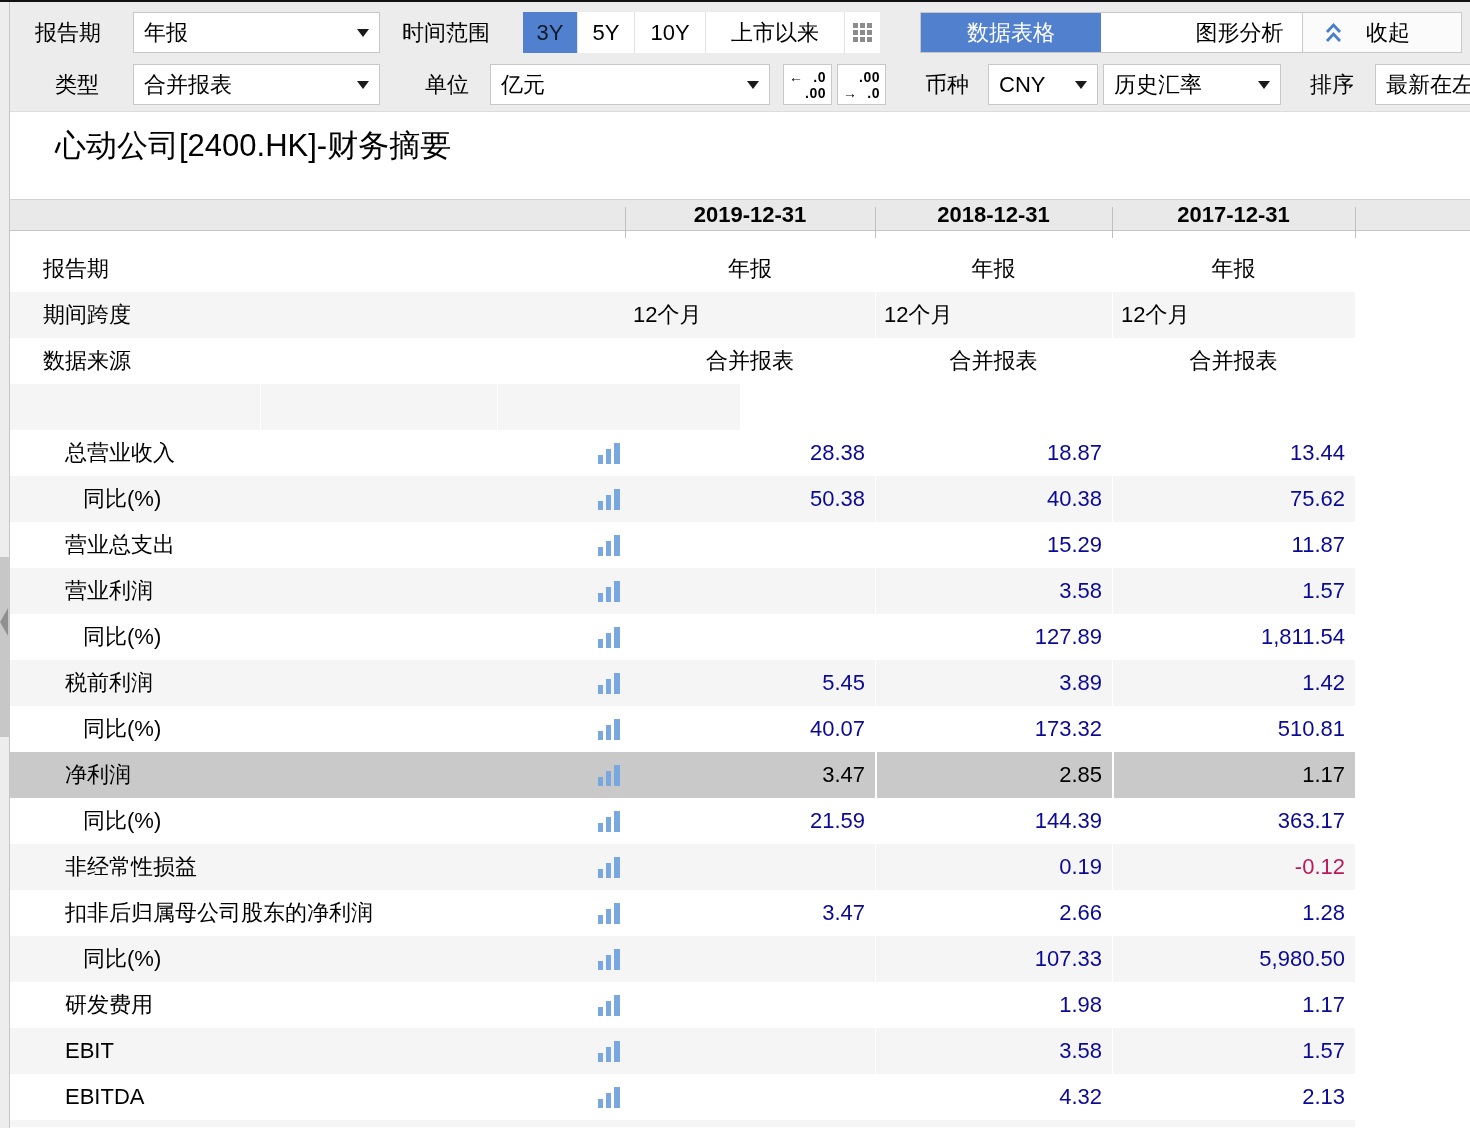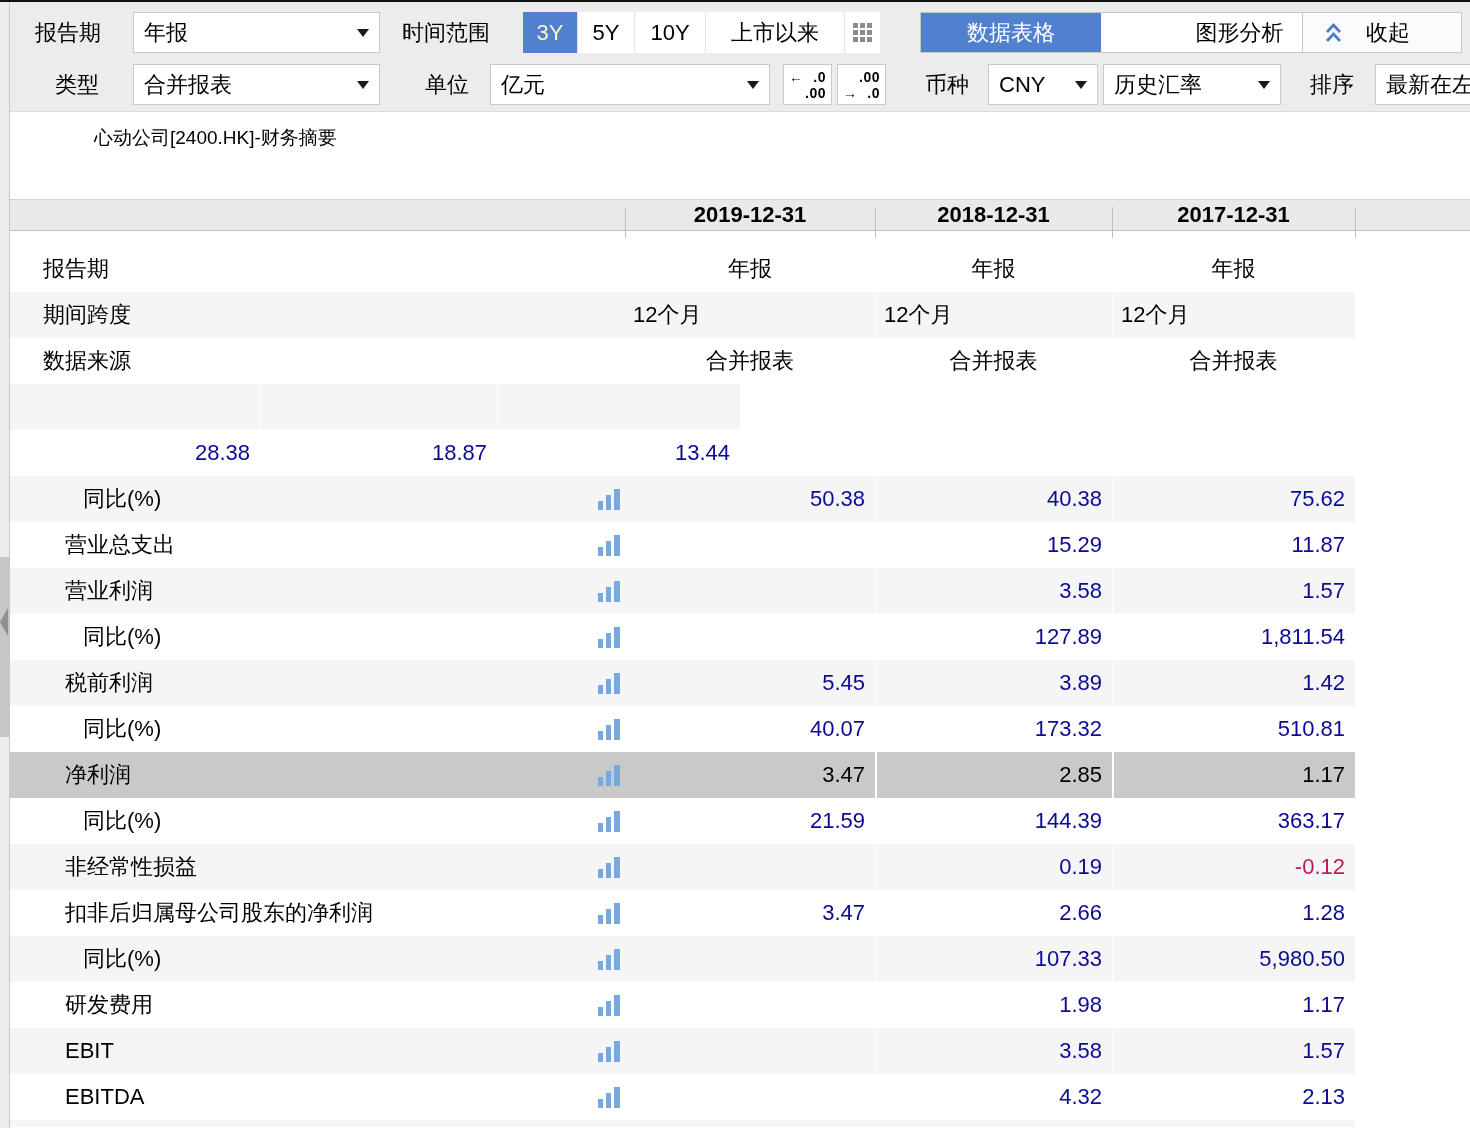--- a/index.html
+++ b/index.html
@@ -12,30 +12,30 @@
 
   
   .toolbar{position:absolute;top:2px;left:0;width:1460px;height:110px;background:#ececec;border-bottom:1px solid #dcdcdc;box-sizing:border-box;}
   .tb{position:absolute;font-size:22px;color:#000;}
   .lbl{height:41px;line-height:41px;}
   .dd{background:#fff;border:1px solid #c8c8c8;box-sizing:border-box;height:41px;display:flex;align-items:center;padding:0 10px;font-size:22px;}
   .dd .caret{margin-left:auto;width:0;height:0;border-left:6px solid transparent;border-right:6px solid transparent;border-top:8px solid #1a1a1a;}
   .seg{display:flex;height:41px;background:#fff;}
   .seg .s{display:flex;align-items:center;justify-content:center;font-size:22px;color:#000;border-right:1px solid #e4e4e4;box-sizing:border-box;}
   .seg .s:last-child{border-right:none;}
-  .seg .s.active{background:#5180ce;color:#fef9c3;}
+  .seg .s.active{background:#5180ce;color:#0f172a;}
   .tabs{display:flex;height:41px;border:1px solid #c6c6c6;box-sizing:border-box;background:#fff;}
   .tabs .t{display:flex;align-items:center;justify-content:center;font-size:22px;}
   .tabs .t.active{background:#5180ce;color:#fff;}
   .btn-collapse{display:flex;align-items:center;height:41px;background:#fbfbfb;border:1px solid #c9c9c9;box-sizing:border-box;font-size:22px;}
   .decbtn{background:#fff;border:1px solid #c8c8c8;box-sizing:border-box;height:41px;width:49px;font-family:"Liberation Sans",sans-serif;font-size:14px;font-weight:bold;color:#000;display:flex;flex-direction:column;justify-content:center;line-height:16px;padding:0 5px;}
   .decbtn .r{display:flex;justify-content:space-between;letter-spacing:0.5px;}
 
   
-  .title{position:absolute;top:125px;left:45px;font-size:19px;color:#000;margin-left:39px;}
+  .title{position:absolute;top:125px;left:45px;font-size:31px;color:#000;}
 
   
   .thead{position:absolute;top:199px;left:0;width:1460px;height:32px;background:#e9e9e9;border-top:1px solid #d2d2d2;border-bottom:1px solid #c6c6c6;box-sizing:border-box;display:flex;}
   .thead .hc{font-weight:bold;font-size:22px;display:flex;align-items:center;justify-content:center;position:relative;}
   .hdiv{position:absolute;top:207px;width:1px;height:31px;background:#c0c0c0;z-index:3;}
   .tbody{position:absolute;top:246px;left:0;width:1460px;}
   .row{display:flex;height:46px;width:1460px;}
   .cl{width:615px;position:relative;display:flex;align-items:center;box-sizing:border-box;}
   .c1{width:250px;}
   .c2{width:237px;}
@@ -197,20 +197,28 @@
         <div class="cv c3">合并报表</div>
         <div class="crest"></div>
       </div>
       <div class="row section gray">
         <div class="cv c1"></div>
         <div class="cv c2"></div>
         <div class="cv c3"></div>
         <div class="crest"></div>
       </div>
       <div class="row item">
+        <div class="cl" style="padding-left:55px;">
+          <span class="label">总营业收入</span>
+          <svg class="rowicon" width="25" height="22" viewBox="0 0 25 22">
+            <rect x="0" y="13" width="5" height="9" fill="#79a7e0"></rect>
+            <rect x="8" y="7" width="5" height="15" fill="#79a7e0"></rect>
+            <rect x="16" y="1" width="6" height="21" fill="#79a7e0"></rect>
+          </svg>
+        </div>
         <div class="cv c1">28.38</div>
         <div class="cv c2">18.87</div>
         <div class="cv c3">13.44</div>
         <div class="crest"></div>
       </div>
       <div class="row sub gray">
         <div class="cl" style="padding-left:73px;">
           <span class="label">同比(%)</span>
           <svg class="rowicon" width="25" height="22" viewBox="0 0 25 22">
             <rect x="0" y="13" width="5" height="9" fill="#79a7e0"></rect>

